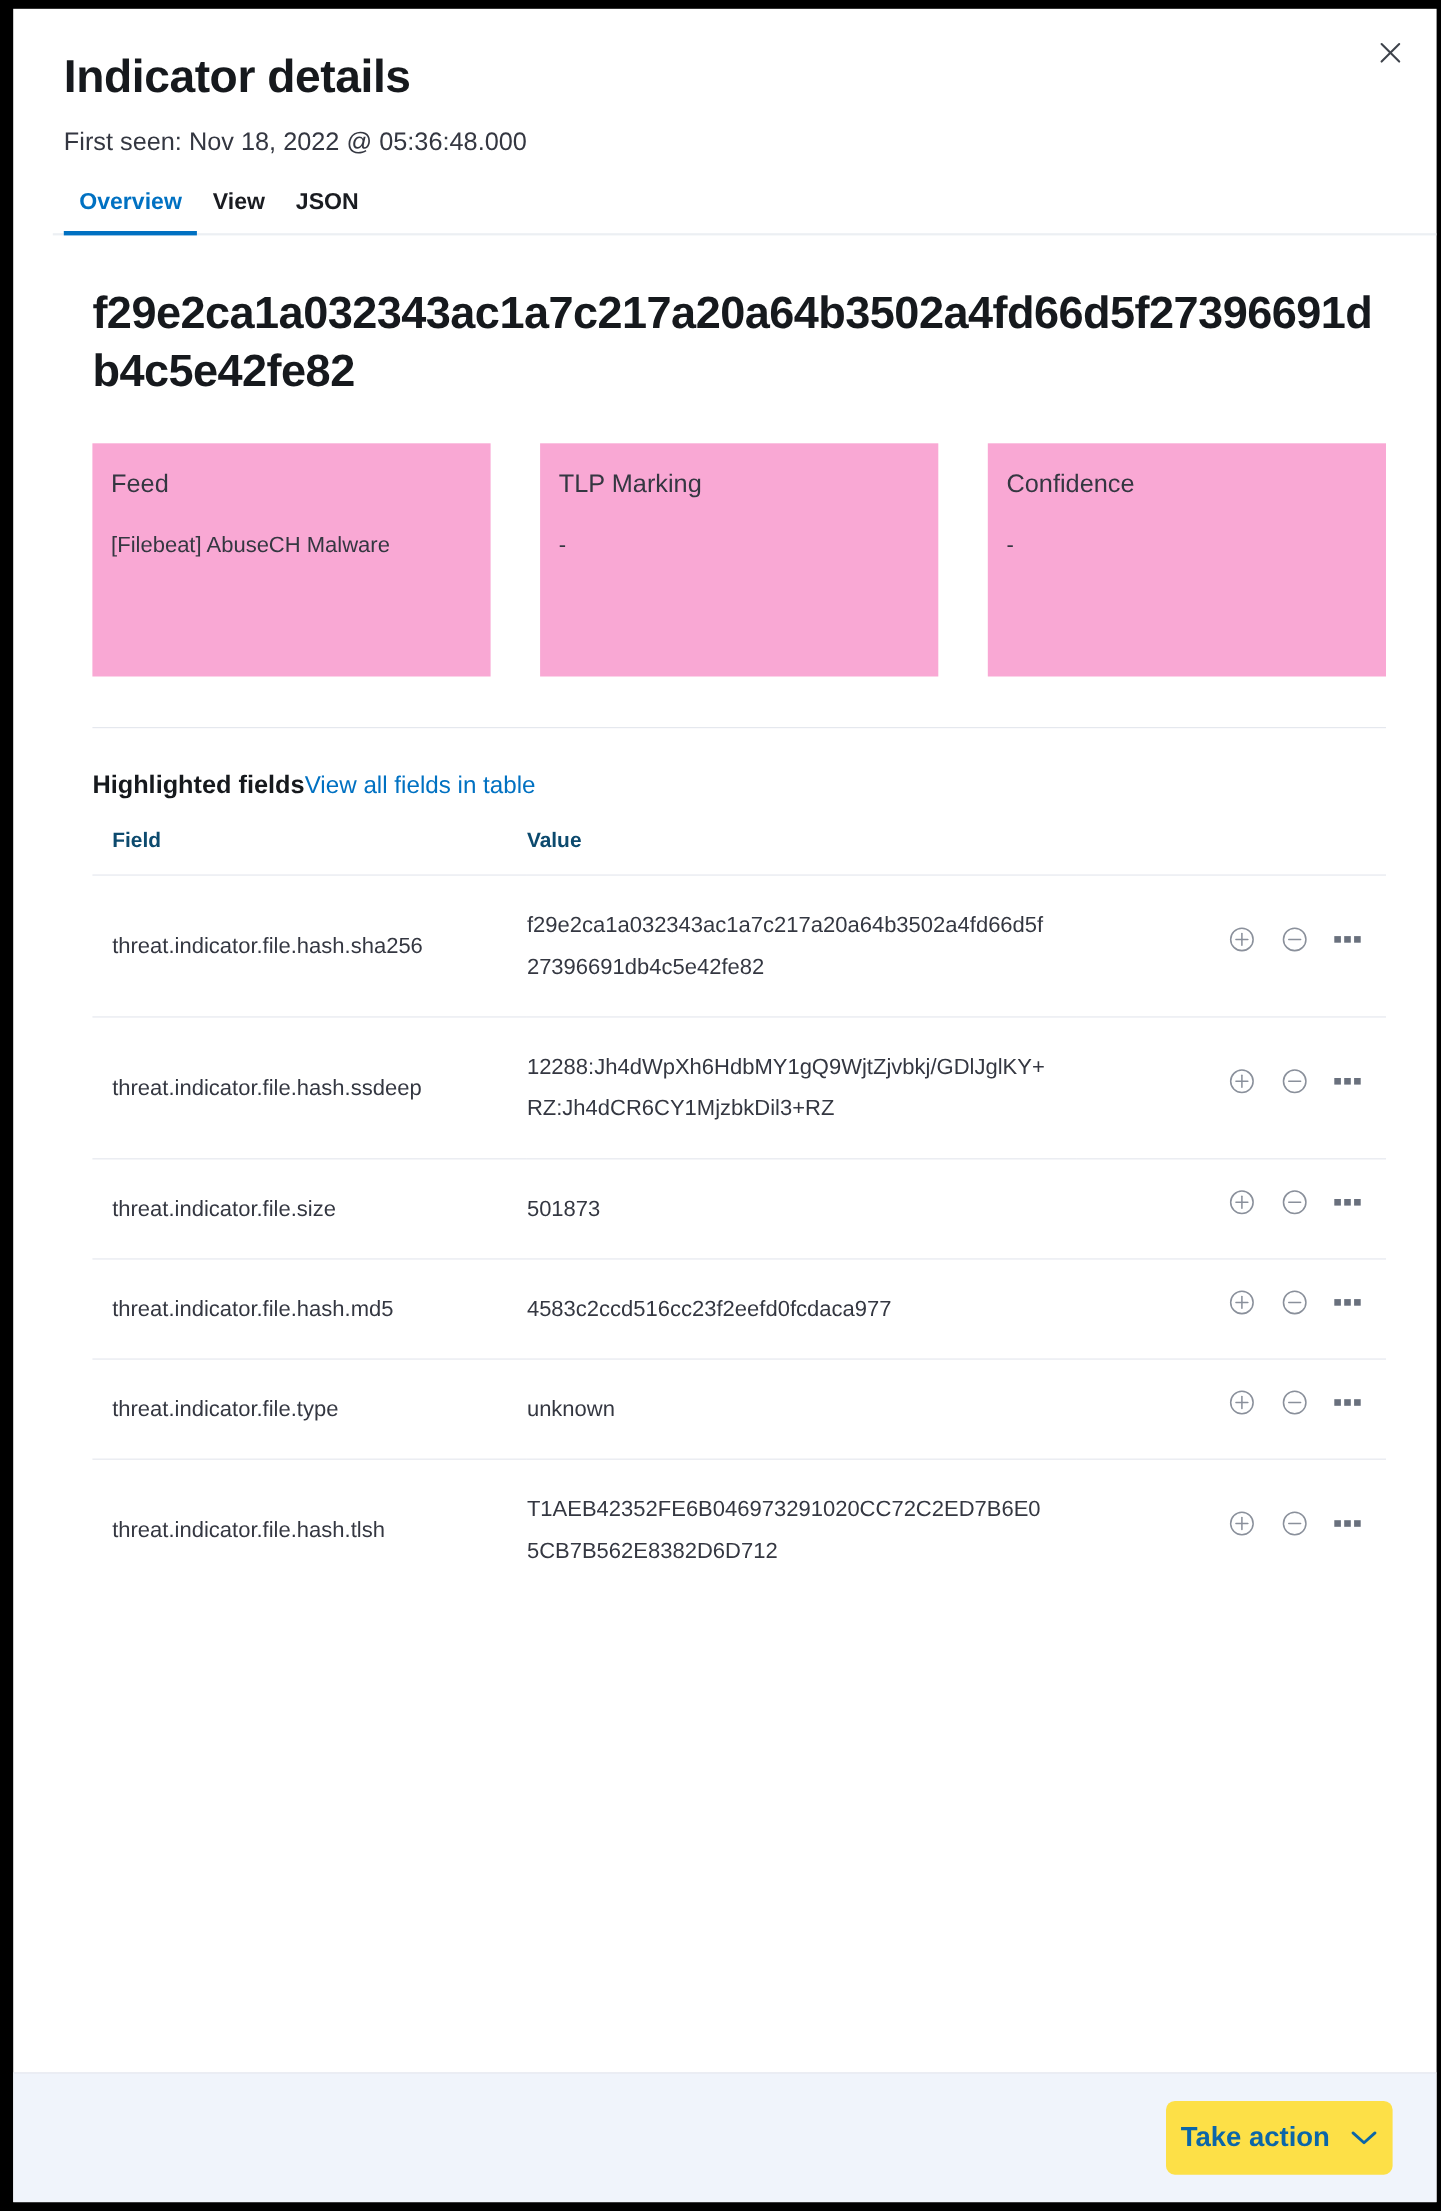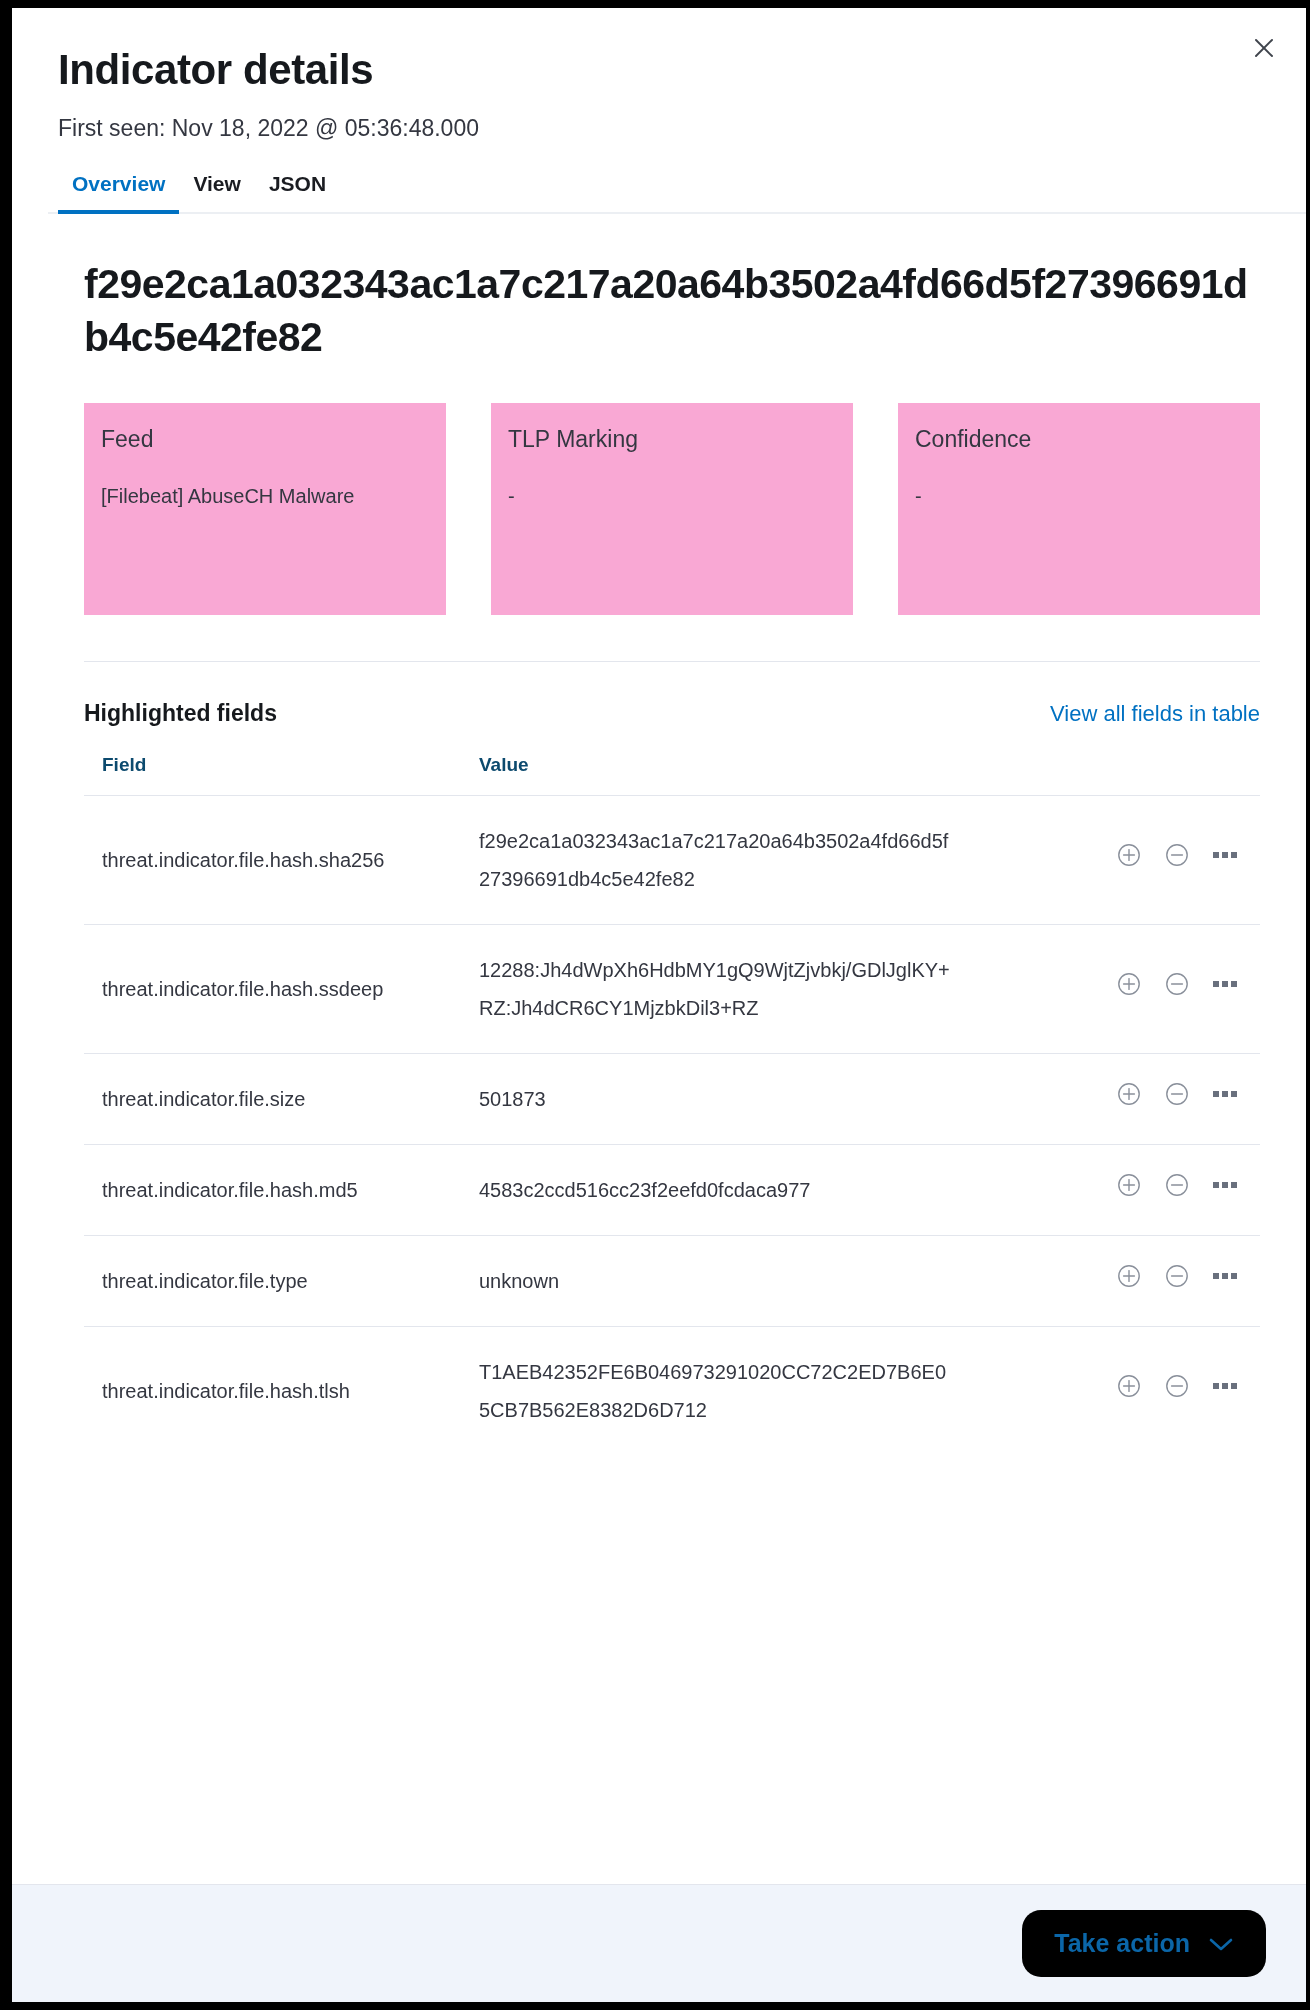--- a/index.html
+++ b/index.html
@@ -143,21 +143,21 @@
   .divider {
     height: 1px;
     background: #e3e6ed;
     margin: 46px 0 0 0;
   }
 
   
   .hf-head {
     display: flex;
     align-items: center;
-    justify-content: space-between;
+    justify-content: flex-start;
     margin-top: 38px;
   }
   .hf-title {
     font-size: 23px;
     font-weight: bold;
     color: #16191d;
   }
   .hf-link {
     font-size: 22px;
     color: #0071c2;
@@ -234,28 +234,28 @@
     flex: 0 0 auto;
     background: #f0f4fb;
     border-top: 1px solid #e3e6ed;
     height: 118px;
     display: flex;
     align-items: center;
     justify-content: flex-end;
     padding: 0 40px;
   }
   .take-action-btn {
-    background: #000000;
+    background: #fde047;
     color: #0b66a8;
     border: none;
-    border-radius: 19px;
+    border-radius: 8px;
     font-family: inherit;
     font-size: 25px;
     font-weight: bold;
-    padding: 19px 32px;
+    padding: 19px 13px;
     display: inline-flex;
     align-items: center;
     gap: 18px;
     cursor: pointer;
   }
 </style>
 </head>
 <body>
 
 <div class="flyout">

